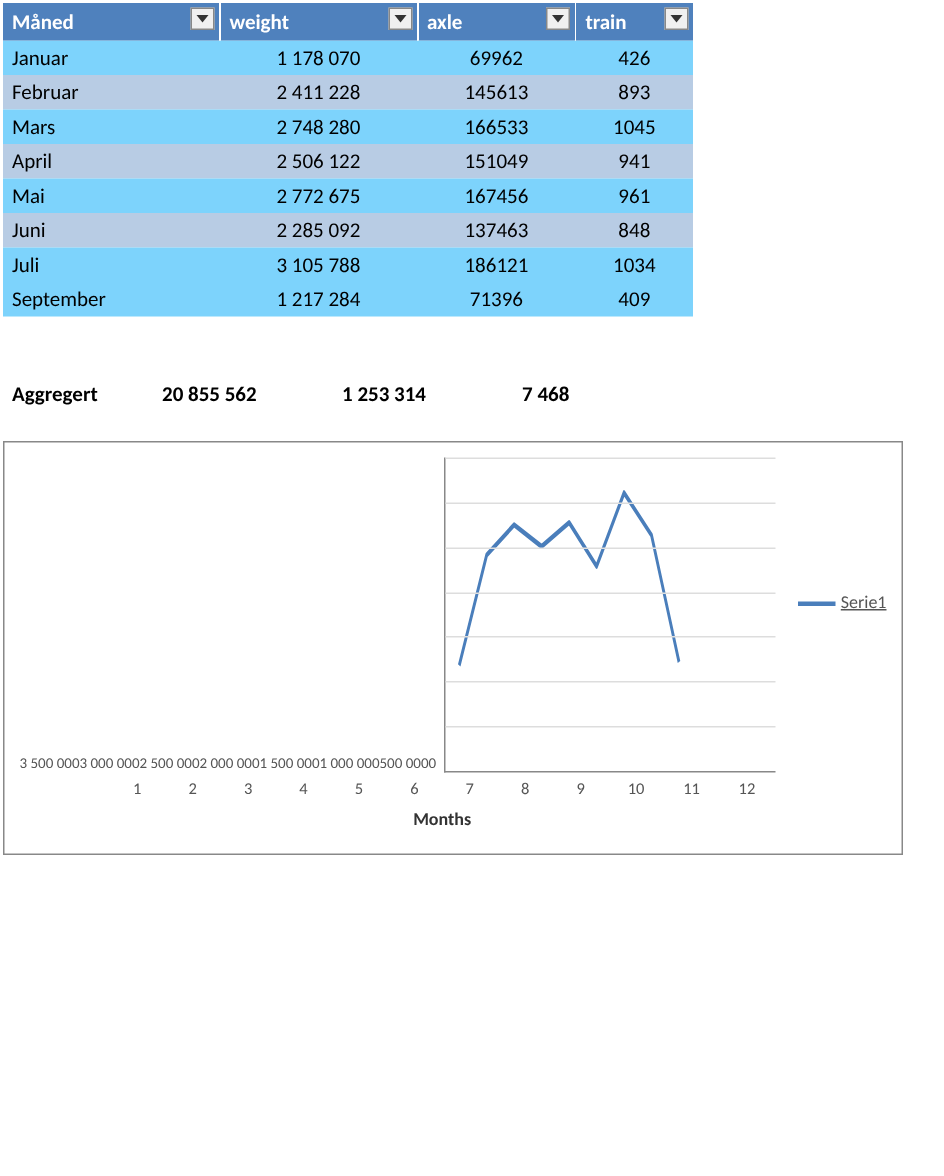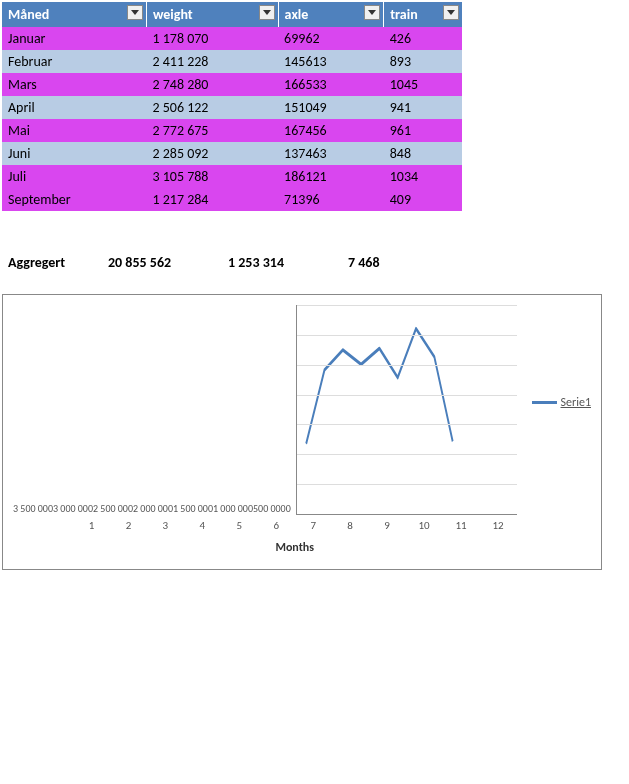--- a/index.html
+++ b/index.html
@@ -38,24 +38,24 @@
       justify-content: center;
     }
     .filter-arrow::after {
       content: "";
       border-left: 4px solid transparent;
       border-right: 4px solid transparent;
       border-top: 5px solid #333;
     }
     .data-table td {
       padding: 3px 6px;
-      text-align: left;
+      text-align: center;
     }
     .data-table td:first-child { text-align: left; }
-    .row-odd { background: #d946ef; }
+    .row-odd { background: #7dd3fc; }
     .row-even { background: #b8cce4; }
     .agg-table {
       width: 460px;
       border-collapse: collapse;
       margin-bottom: 20px;
     }
     .agg-table td {
       padding: 3px 6px;
       font-weight: bold;
     }

